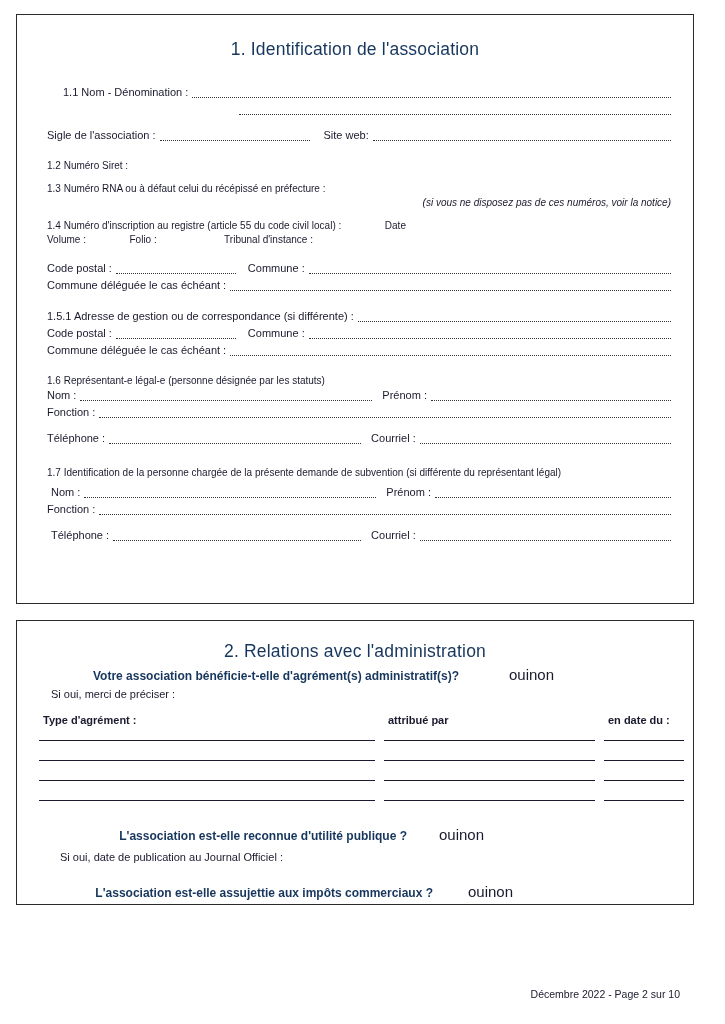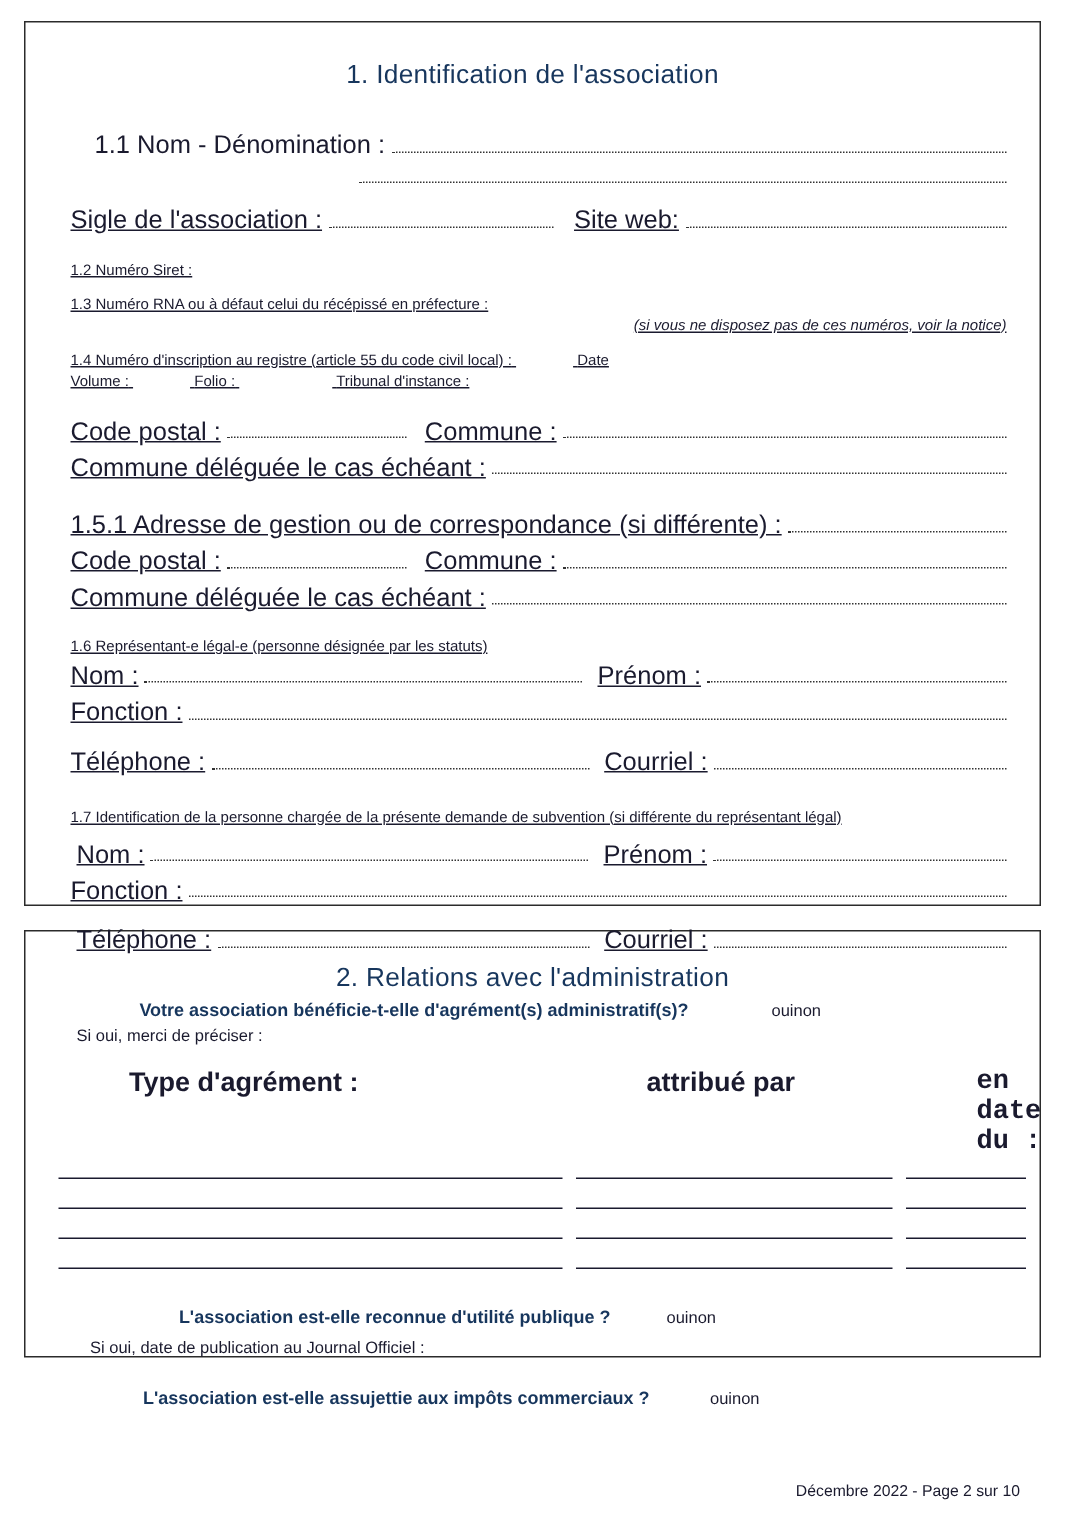--- a/index.html
+++ b/index.html
@@ -36,21 +36,21 @@
     text-align: center;
     color: #17365d;
     font-size: 17.5px;
     letter-spacing: 0.2px;
     margin: 10px 0 26px 0;
     font-weight: normal;
   }
   .row {
     display: flex;
     align-items: center;
-    font-size: 17px;
+    font-size: 11px;
     line-height: 1.25;
     margin-bottom: 3px;
     white-space: nowrap;
   }
   .lbl {
     flex: 0 0 auto;
     padding-right: 4px;
   }
   .dots {
     flex: 1 1 auto;
@@ -58,21 +58,21 @@
     height: 11px;
     margin-bottom: 2px;
     min-width: 10px;
   }
   .dots.fixed-1 { flex: 0 0 120px; }
   .dots.fixed-2 { flex: 0 0 150px; }
   .spacer-sm { height: 9px; }
   .spacer-md { height: 14px; }
   .spacer-lg { height: 18px; }
   .indent-1 { padding-left: 24px; }
-  .indent-2 { padding-left: 8px; text-decoration: underline; }
+  .indent-2 { padding-left: 8px; }
   .italic { font-style: italic; text-align: right; }
   .plain-line {
     font-size: 10px;
     margin-bottom: 3px;
     white-space: nowrap;
   }
   .inline-gap { display: inline-block; width: 38px; }
   .inline-gap-lg { display: inline-block; width: 62px; }
 
   
@@ -86,38 +86,37 @@
     font-weight: bold;
     font-size: 12px;
   }
   .q-row {
     display: flex;
     align-items: baseline;
     margin-top: 4px;
     text-align: right;
   }
   .yn {
-    font-size: 11px;
+    font-size: 15px;
     color: #1a1a2e;
   }
   .sub-note {
     font-size: 11px;
     margin: 5px 0 0 12px;
   }
   .agr-head {
     display: flex;
     font-weight: bold;
-    font-size: 18px;
+    font-size: 11px;
     margin-top: 14px;
     margin-bottom: 2px;
-    margin-left: 43px;
   }
   .agr-col-1 { flex: 0 0 345px; padding-left: 4px; }
   .agr-col-2 { flex: 0 0 220px; }
-  .agr-col-3 { flex: 1 1 auto; font-family: Liberation Mono, monospace; }
+  .agr-col-3 { flex: 1 1 auto; }
   .agr-row {
     display: flex;
     margin-bottom: 7px;
   }
   .agr-line-1 {
     flex: 0 0 336px;
     border-bottom: 1px solid #1a1a2e;
     height: 12px;
     margin-right: 9px;
   }

